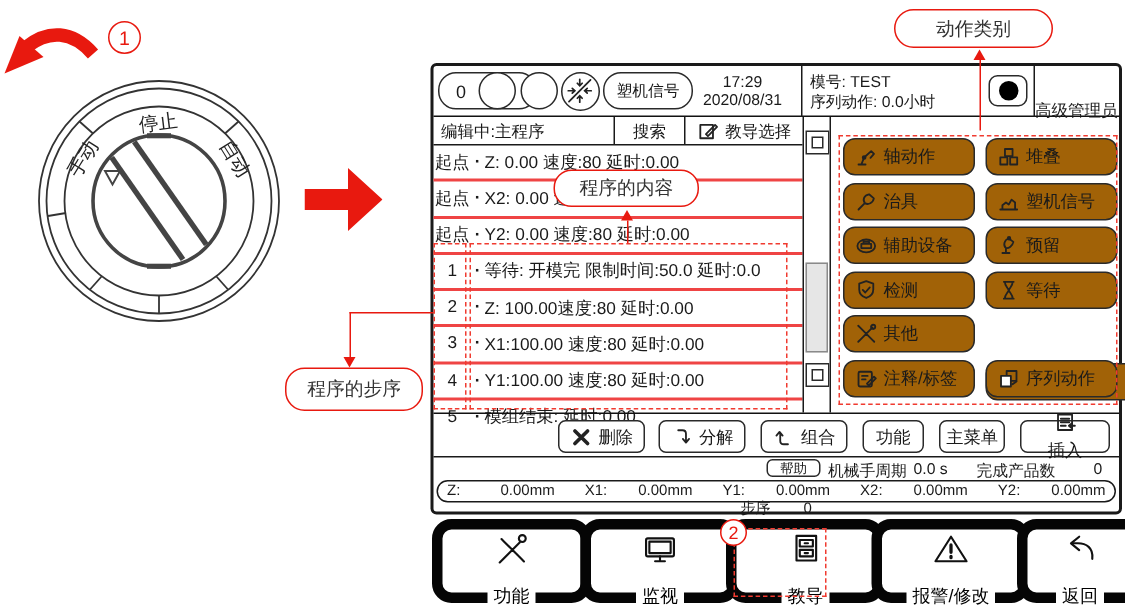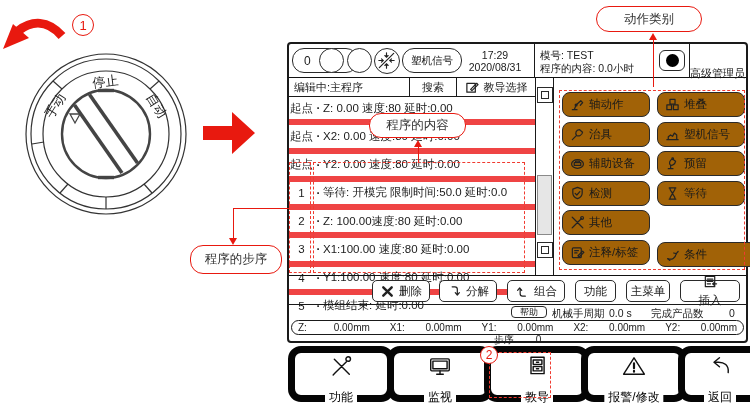--- a/index.html
+++ b/index.html
@@ -15,21 +15,21 @@
   .arr-up{width:0;height:0;border-left:4.5px solid transparent;border-right:4.5px solid transparent;
           border-bottom:7px solid #e8190f;z-index:6;}
   .arr-dn{width:0;height:0;border-left:4.5px solid transparent;border-right:4.5px solid transparent;
           border-top:7px solid #e8190f;z-index:6;}
   .rdash{border:1.5px dashed #f03b30;z-index:5;pointer-events:none;}
   
   .panel{border:2px solid #1a1a1a;border-radius:4px;background:#fff;}
   .pill{border:1.3px solid #2a2a2a;border-radius:12px;background:#fff;display:flex;
         align-items:center;justify-content:center;}
   .circ{border:1.3px solid #2a2a2a;border-radius:50%;background:#fff;}
-  .prow{display:flex;align-items:center;height:22.25px;border-bottom:6px solid #ef4444;
+  .prow{display:flex;align-items:center;height:22.25px;border-bottom:2px solid #ef4444;
         font-size:11.5px;white-space:nowrap;overflow:hidden;}
   .prow .pstep{width:25px;text-align:center;flex:none;}
   .prow .pdot{width:9px;text-align:center;flex:none;font-weight:bold;}
   .actbtn{border:1.3px solid #2a2a2a;border-radius:8px;background:#a16207;display:flex;
           align-items:center;gap:4px;padding-left:7px;font-size:11.5px;z-index:2;}
   .tbtn{border:1.3px solid #2a2a2a;border-radius:5px;background:#fff;display:flex;
         align-items:center;justify-content:center;gap:4px;font-size:11.5px;}
   .sbtn{border:1.3px solid #2a2a2a;background:#fff;display:flex;align-items:center;justify-content:center;}
   .sbtn .sq{width:6px;height:6px;border:1.2px solid #2a2a2a;}
   .ic svg{width:15px;height:15px;stroke:#222;fill:none;stroke-width:1.3;
@@ -104,21 +104,21 @@
         </svg>
       </div>
       <div class="abs pill" style="left:113px;top:4px;width:60px;height:25px;font-size:10.5px;">塑机信号</div>
       <div class="abs" style="left:168px;top:4px;width:76px;height:26px;display:flex;flex-direction:column;align-items:center;justify-content:center;font-size:10.5px;line-height:12px;">
         <span>17:29</span>
         <span>2020/08/31</span>
       </div>
       <div class="abs" style="left:245px;top:0;width:0;height:34px;border-left:1.2px solid #1a1a1a;"></div>
       <div class="abs" style="left:251px;top:5px;width:118px;font-size:10.5px;line-height:12.5px;">
         <div>模号: TEST</div>
-        <div>程序的内容: 0.0小时</div>
+        <div>序列动作: 0.0小时</div>
       </div>
       <div class="abs" style="left:370px;top:6px;width:26px;height:21px;border:1.3px solid #2a2a2a;border-radius:6px;display:flex;align-items:center;justify-content:center;">
         <div style="width:13px;height:13px;border-radius:50%;background:#000;"></div>
       </div>
       <div class="abs" style="left:400px;top:0;width:0;height:34px;border-left:1.2px solid #1a1a1a;"></div>
       <div class="abs" style="left:400px;top:0;width:57px;height:34px;display:flex;align-items:center;justify-content:center;font-size:11px;margin-top:12px;">高级管理员</div>
     </div>
 
     <div class="abs" style="left:0;top:34px;width:246px;height:19px;border-bottom:1.2px solid #1a1a1a;display:flex;">
       <div style="width:121px;display:flex;align-items:center;padding-left:5px;font-size:11px;border-right:1.2px solid #1a1a1a;box-sizing:border-box;">编辑中:主程序</div>
@@ -279,20 +279,30 @@
     </div>
     <div class="abs actbtn" style="left:273px;top:195.5px;width:88px;height:25px;">
       <span class="ic">
           <svg viewBox="0 0 16 16">
             <rect x="2.5" y="3" width="9.5" height="10.5" rx="1"></rect>
             <path d="M5 6h4M5 8.5h2.5M8.5 11.5l5-5 1.3 1.3-5 5z"></path>
           </svg>
         </span>
       <span>注释/标签</span>
     </div>
+    <div class="abs actbtn" style="left:368px;top:195.5px;width:88px;height:25px;">
+      <span class="ic">
+          <svg viewBox="0 0 16 16">
+            <rect x="6.5" y="2.5" width="7" height="7"></rect>
+            <rect x="2.5" y="6" width="7" height="7.5" fill="#ffffff"></rect>
+            <path d="M10.5 12l3-2"></path>
+          </svg>
+        </span>
+      <span>序列动作</span>
+    </div>
 
     <div class="abs" style="left:0;top:231px;width:457px;height:30px;border-top:1.5px solid #111;border-bottom:1.2px solid #1a1a1a;">
       <div class="abs tbtn" style="left:83px;top:4px;width:58px;height:22px;">
         <span class="ic">
             <svg viewBox="0 0 16 16">
               <path d="M3.5 3.5l9 9M12.5 3.5l-9 9" stroke-width="2.6"></path>
             </svg>
           </span>
         <span>删除</span>
       </div>

